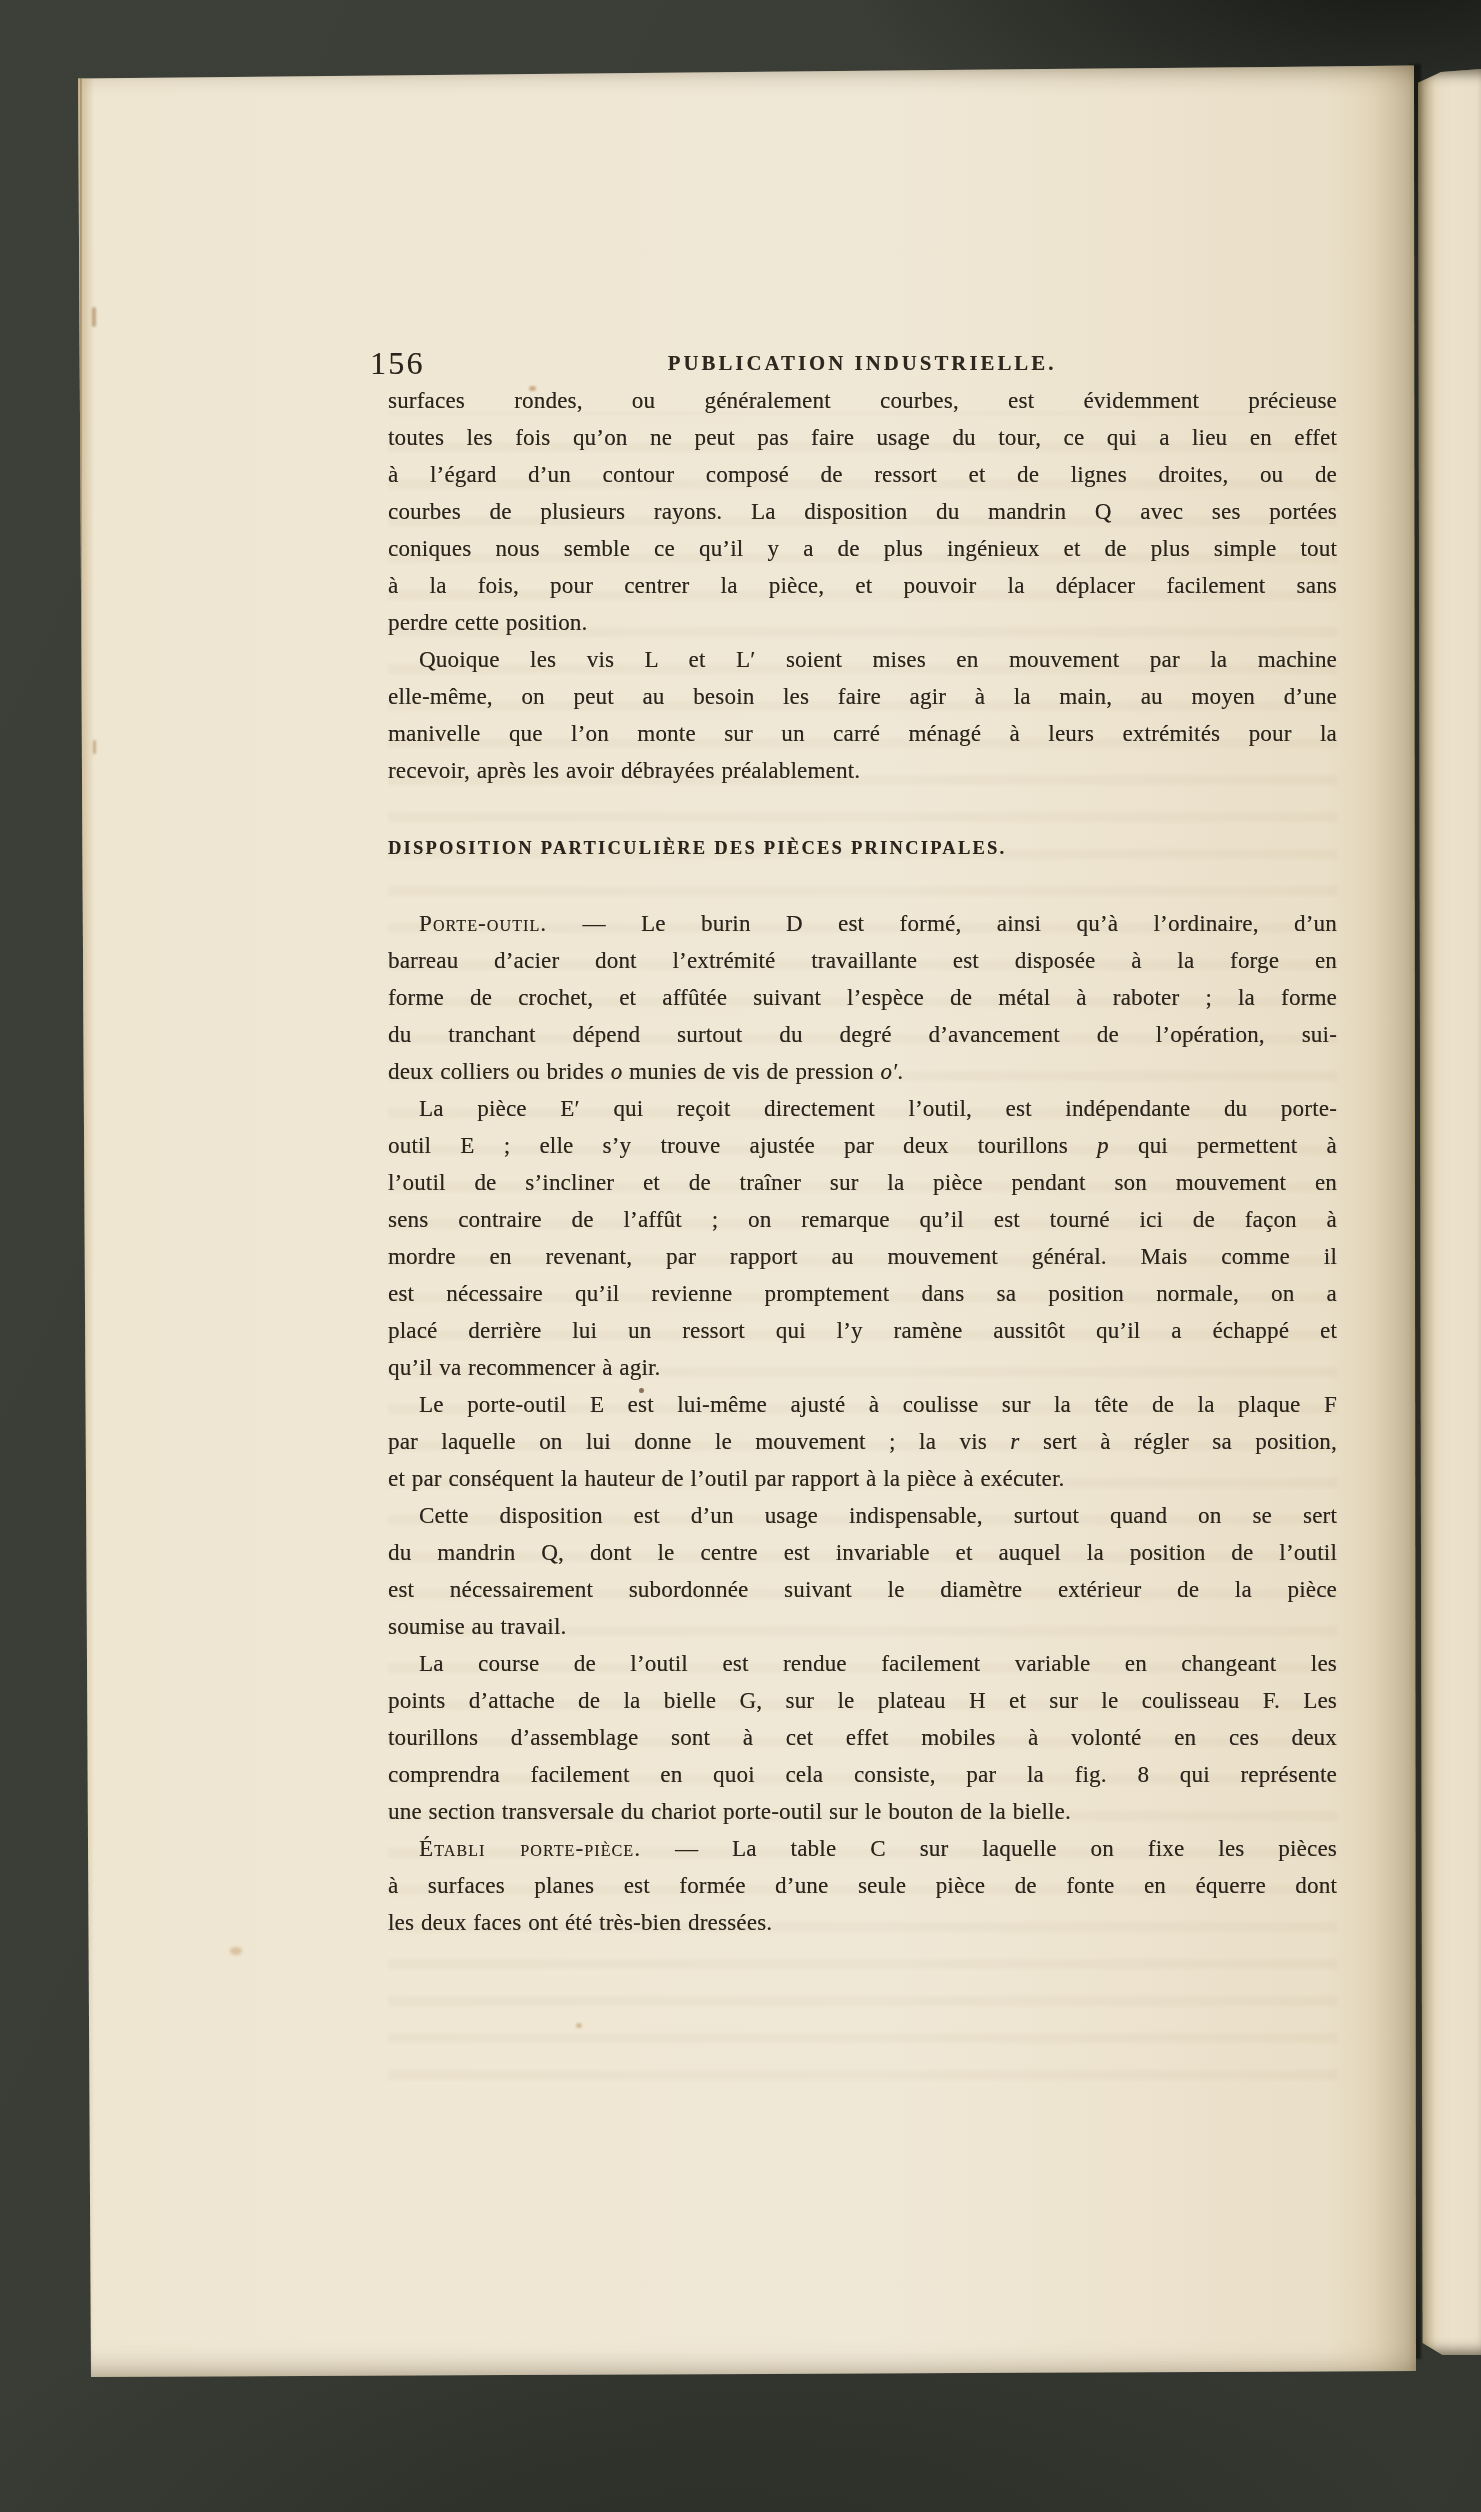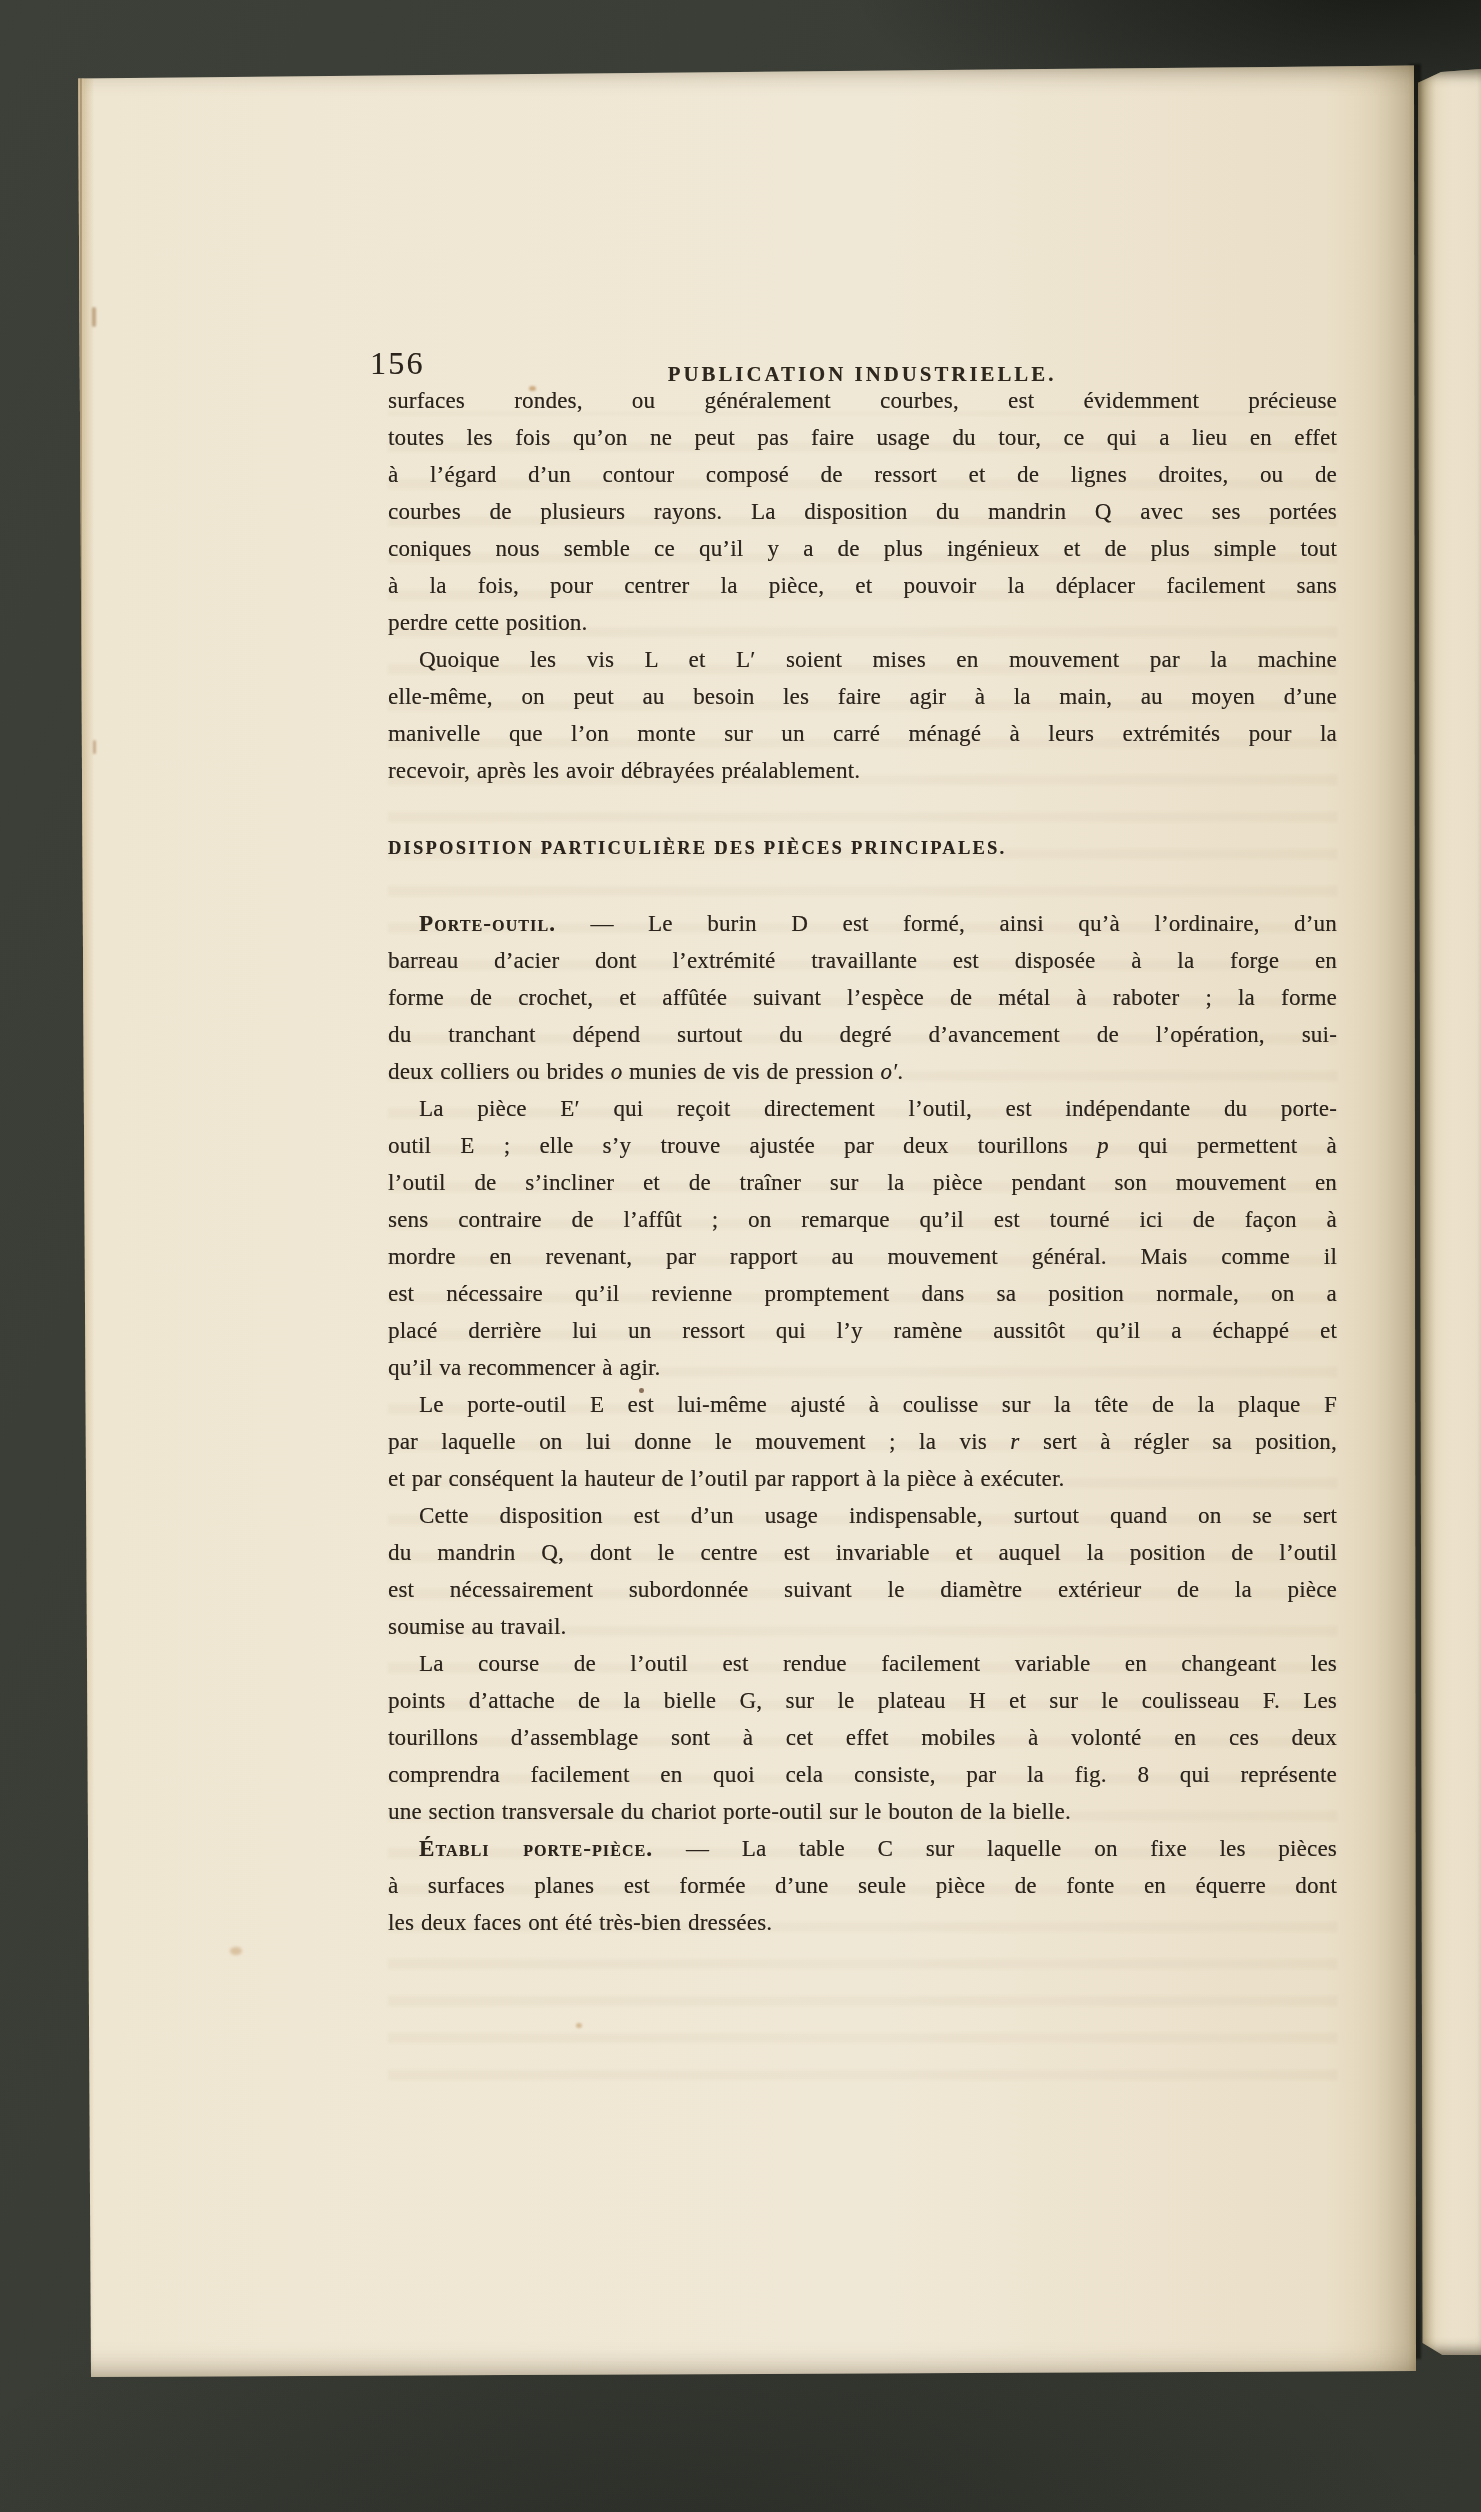--- a/index.html
+++ b/index.html
@@ -47,21 +47,21 @@
       linear-gradient(to right, rgba(150,120,78,0.5), rgba(192,168,122,0.30) 45%, rgba(192,168,122,0) 100%);
     filter:blur(0.4px);
   }
   .running-head-row { position:absolute; left:298px; top:280px; width:967px; height:49px; }
   .pagenum {
     position:absolute; left:0; top:0.8px;
     font-size:32px; letter-spacing:2.3px; color:#2b241c;
   }
   .running-head {
     position:absolute; left:17.6px; top:7.6px; width:949px; text-align:center;
-    font-size:20.7px; font-weight:700; letter-spacing:3.1px; color:#2e271e; white-space:nowrap;margin-top:11px;
+    font-size:20.7px; font-weight:700; letter-spacing:3.1px; color:#2e271e; white-space:nowrap;
   }
   .ghost {
     position:absolute; left:316px; width:949px; pointer-events:none; z-index:0;
     background:repeating-linear-gradient(0deg,
       rgba(150,126,92,0.10) 0 10px, rgba(150,126,92,0) 10px 37px);
     filter:blur(1.5px); opacity:.55;
   }
   .g1 { top:348px; height:1668px; }
   .text-block {
     position:absolute; left:316px; top:318px; width:949px; z-index:1;
@@ -69,21 +69,21 @@
   }
   .text-block, .running-head-row, .section-heading {
     text-shadow:0.2px 0.2px 0.5px rgba(43,36,28,0.5);
   }
   .line {
     text-align:justify; text-align-last:justify;
     letter-spacing:0.2px; word-spacing:0.8px;
   }
   .line.last { text-align-last:left; }
   .para.indent .line:first-child { text-indent:31px; }
-  .sc { font-variant:small-caps; font-weight:700; letter-spacing:1.1px; }
+  .sc { font-variant:small-caps; font-weight:400; letter-spacing:1.1px; }
   .line i { font-style:italic; }
   .section-heading {
     text-align:left; font-size:18.4px; font-weight:700; letter-spacing:2.3px;
     line-height:37px; margin-top:41px; color:#2b241c;
   }
   #pg2 { margin-top:38px; }
   .spot { position:absolute; border-radius:50%; z-index:2; }
   .s1 { left:457px; top:322px;  width:6.9px;  height:5.4px;  background:rgba(176,122,62,0.55); filter:blur(0.8px); }
   .s2 { left:567px; top:1324px; width:4.6px;  height:4.6px;  background:rgba(92,62,38,0.7);    filter:blur(0.4px); }
   .s3 { left:158px; top:1883px; width:11.5px; height:8.4px; background:rgba(185,140,85,0.4);  filter:blur(1.5px); }

